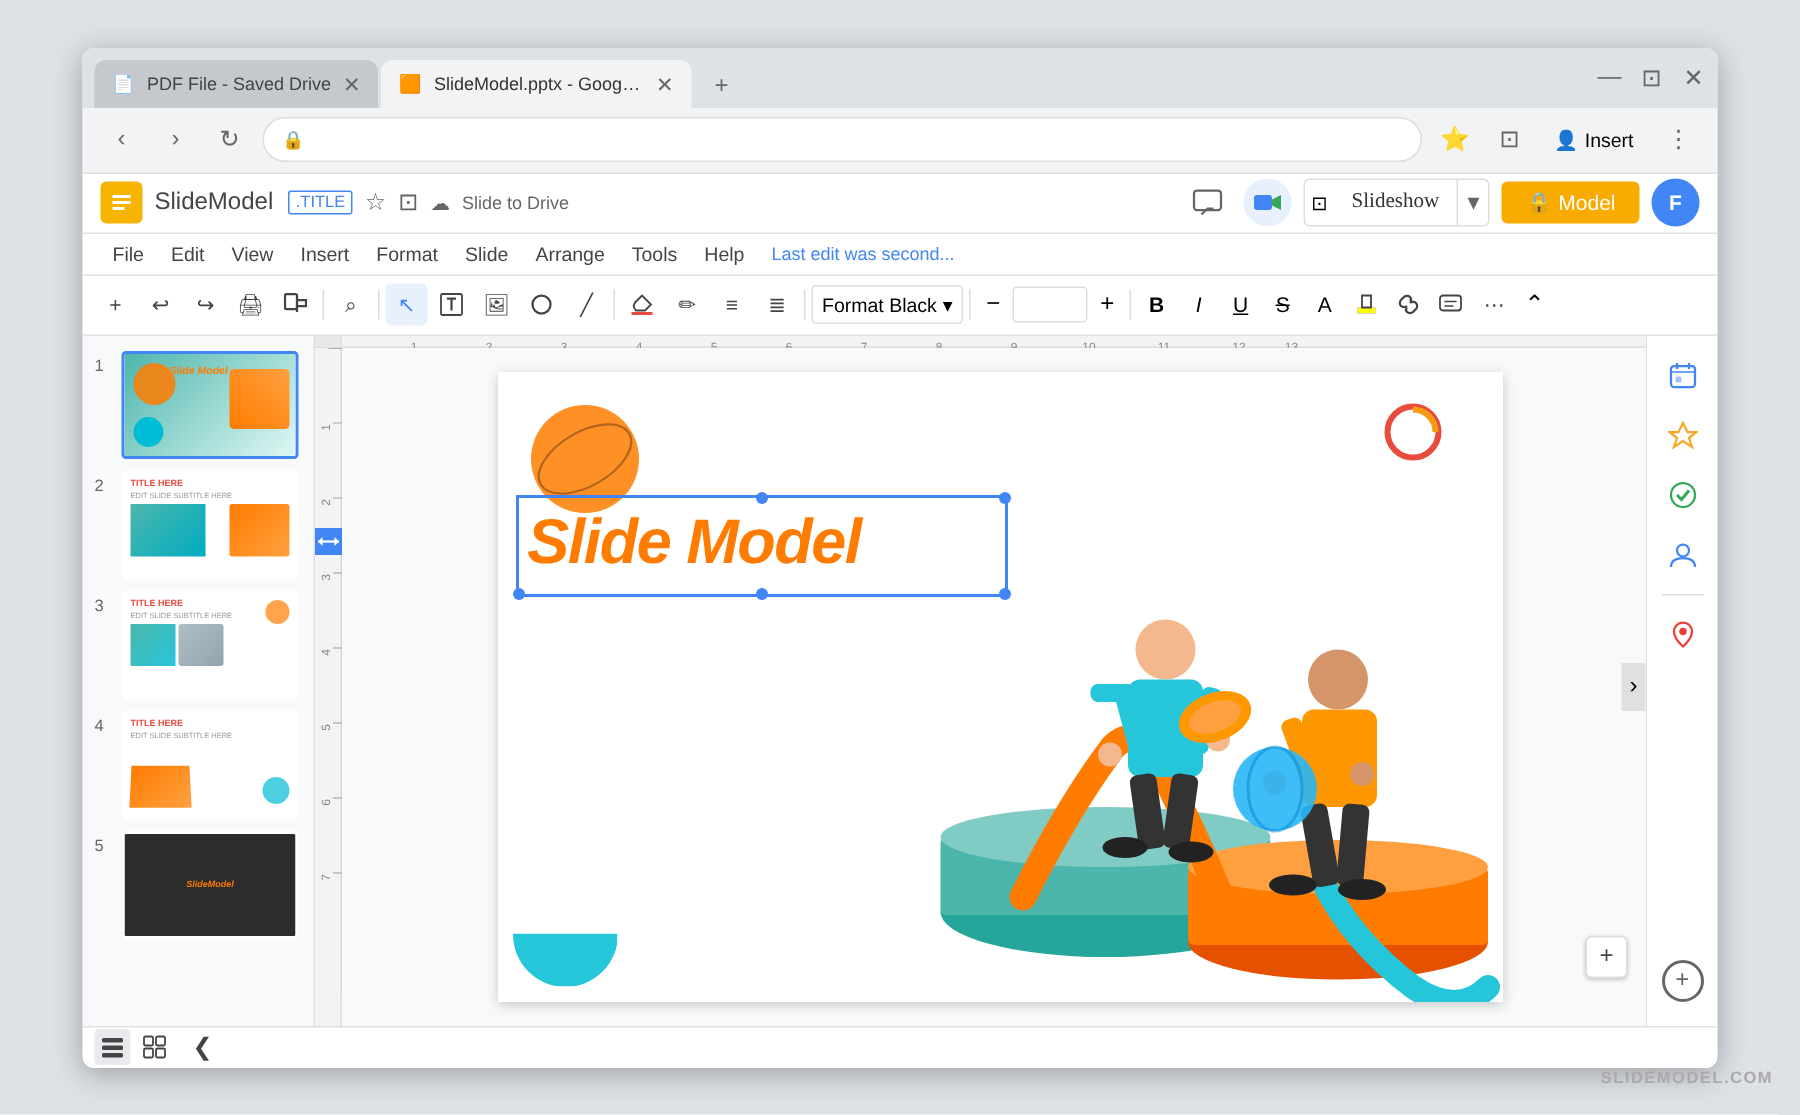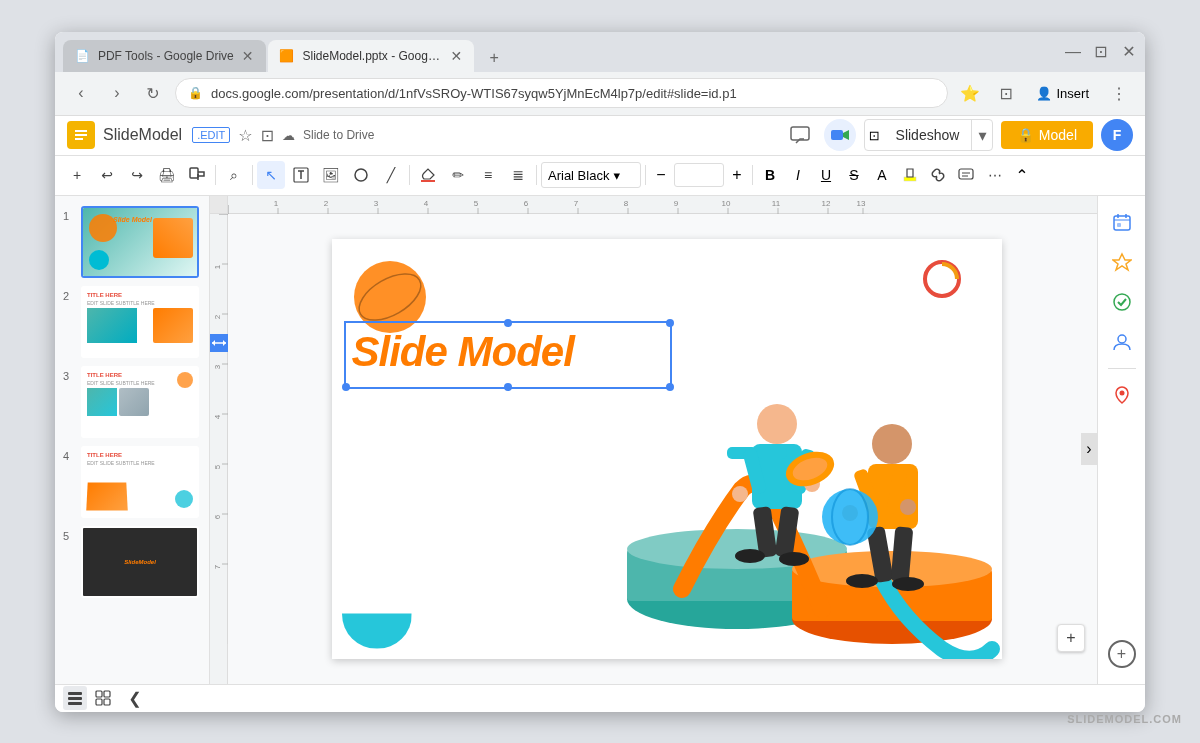--- a/index.html
+++ b/index.html
@@ -35,21 +35,21 @@
     .app-title { font-size: 16px; color: #444; font-weight: normal; }
     .pptx-badge { font-size: 11px; color: #4285f4; border: 1px solid #4285f4; padding: 1px 4px; border-radius: 2px; margin-left: 2px; }
     .star-icon { color: #666; font-size: 16px; cursor: pointer; }
     .folder-icon { color: #666; font-size: 16px; cursor: pointer; }
     .cloud-icon { color: #666; font-size: 13px; }
     .saved-text { font-size: 12px; color: #666; }
     .app-bar-right { margin-left: auto; display: flex; align-items: center; gap: 8px; }
     .comment-btn { width: 32px; height: 32px; display: flex; align-items: center; justify-content: center; cursor: pointer; }
     .meet-btn { width: 32px; height: 32px; border-radius: 50%; background: #e8f0fe; display: flex; align-items: center; justify-content: center; cursor: pointer; }
     .slideshow-btn { display: flex; align-items: center; background: #fff; border: 1px solid #ddd; border-radius: 4px; height: 32px; cursor: pointer; }
-    .slideshow-label { padding: 0 12px; font-size: 14px; color: #333; }
+    .slideshow-label { padding: 0 12px; font-size: 14px; color: #333; font-family: Liberation Serif, serif; }
     .slideshow-arrow { padding: 0 6px; border-left: 1px solid #ddd; height: 100%; display: flex; align-items: center; color: #666; }
     .share-btn { background: #f9ab00; color: white; border: none; border-radius: 4px; padding: 6px 16px; font-size: 14px; font-weight: 500; cursor: pointer; display: flex; align-items: center; gap: 4px; }
     .avatar { width: 32px; height: 32px; border-radius: 50%; background: #4285f4; color: white; display: flex; align-items: center; justify-content: center; font-size: 14px; font-weight: bold; }
     
     
     .menu-bar { background: #fff; height: 28px; display: flex; align-items: center; padding: 0 12px; gap: 2px; border-bottom: 1px solid #e0e0e0; }
     .menu-item { padding: 4px 8px; font-size: 13px; color: #444; cursor: pointer; border-radius: 3px; }
     .last-edit { font-size: 12px; color: #4285f4; margin-left: 8px; cursor: pointer; }
     
     
@@ -97,21 +97,21 @@
 </head>
 <body>
 
 <div class="browser-window">
 
   <div class="title-bar">
     <div class="tabs-container">
 
       <div class="tab inactive">
         <span style="font-size:12px;">📄</span>
-        <span class="tab-title">PDF Tools - Google Drive</span>
+        <span class="tab-title">PDF File - Saved Drive</span>
         <span class="tab-close">✕</span>
       </div>
 
       <div class="tab active">
         <span style="font-size:12px; color:#f4b400;">🟧</span>
         <span class="tab-title">SlideModel.pptx - Google Slides</span>
         <span class="tab-close">✕</span>
       </div>
       <div class="new-tab-btn">+</div>
     </div>
@@ -121,21 +121,20 @@
       <div class="win-ctrl">✕</div>
     </div>
   </div>
 
   <div class="address-bar">
     <div class="nav-btn">‹</div>
     <div class="nav-btn">›</div>
     <div class="nav-btn">↻</div>
     <div class="url-bar">
       <span class="url-lock">🔒</span>
-      <span class="url-text">docs.google.com/presentation/d/1nfVsSROy-WTIS67syqw5YjMnEcM4lp7p/edit#slide=id.p1</span>
     </div>
     <div class="address-right">
       <div class="addr-icon">⭐</div>
       <div class="addr-icon">⊡</div>
       <div class="account-btn">
         <span>👤</span>
         <span>Insert</span>
       </div>
       <div class="addr-icon">⋮</div>
     </div>
@@ -144,21 +143,21 @@
   <div class="app-bar">
     <div class="app-icon">
       <svg width="18" height="18" viewBox="0 0 18 18">
           <rect width="18" height="18" rx="2" fill="#f4b400"></rect>
           <rect x="3" y="4" width="12" height="2" fill="white"></rect>
           <rect x="3" y="8" width="12" height="2" fill="white"></rect>
           <rect x="3" y="12" width="8" height="2" fill="white"></rect>
         </svg>
     </div>
     <span class="app-title">SlideModel</span>
-    <span class="pptx-badge">.EDIT</span>
+    <span class="pptx-badge">.TITLE</span>
     <span class="star-icon">☆</span>
     <span class="folder-icon">⊡</span>
     <span class="cloud-icon">☁</span>
     <span class="saved-text">Slide to Drive</span>
 
     <div class="app-bar-right">
       <div class="comment-btn">
         <svg width="22" height="22" viewBox="0 0 22 22">
             <rect x="2" y="3" width="18" height="13" rx="2" fill="none" stroke="#666" stroke-width="1.5"></rect>
             <path d="M7 19 L11 15 L15 15" fill="none" stroke="#666" stroke-width="1.5"></path>
@@ -176,20 +175,32 @@
         <span class="slideshow-arrow">▾</span>
       </div>
       <button class="share-btn">
         <span>🔒</span>
         <span>Model</span>
       </button>
       <div class="avatar">F</div>
     </div>
   </div>
 
+  <div class="menu-bar">
+    <span class="menu-item">File</span>
+    <span class="menu-item">Edit</span>
+    <span class="menu-item">View</span>
+    <span class="menu-item">Insert</span>
+    <span class="menu-item">Format</span>
+    <span class="menu-item">Slide</span>
+    <span class="menu-item">Arrange</span>
+    <span class="menu-item">Tools</span>
+    <span class="menu-item">Help</span>
+    <span class="last-edit">Last edit was second...</span>
+  </div>
 
   <div class="toolbar">
     <div class="tool-btn">+</div>
     <div class="tool-btn">↩</div>
     <div class="tool-btn">↪</div>
     <div class="tool-btn">🖨</div>
     <div class="tool-btn">
       <svg width="16" height="16" viewBox="0 0 16 16">
           <rect x="1" y="1" width="8" height="10" rx="1" fill="none" stroke="#444" stroke-width="1.5"></rect>
           <path d="M9 5 L15 5 L15 9 L9 9" fill="none" stroke="#444" stroke-width="1.5"></path>
@@ -218,21 +229,21 @@
       <svg width="16" height="16" viewBox="0 0 16 16">
           <path d="M4 12 Q1 9 4 6 L8 2 L14 8 L10 12 Z" fill="none" stroke="#444" stroke-width="1.2"></path>
           <line x1="1" y1="14" x2="15" y2="14" stroke="#e74c3c" stroke-width="2"></line>
         </svg>
     </div>
     <div class="tool-btn">✏</div>
     <div class="tool-btn">≡</div>
     <div class="tool-btn">≣</div>
     <div class="tool-separator"></div>
     <div class="font-selector">
-      <span>Arial Black</span>
+      <span>Format Black</span>
       <span>▾</span>
     </div>
     <div class="tool-separator"></div>
     <div class="font-size-area">
       <div class="font-size-btn">−</div>
       <input class="font-size-input" type="text" value="66" style="">
       <div class="font-size-btn">+</div>
     </div>
     <div class="tool-separator"></div>
     <div class="format-btns">

